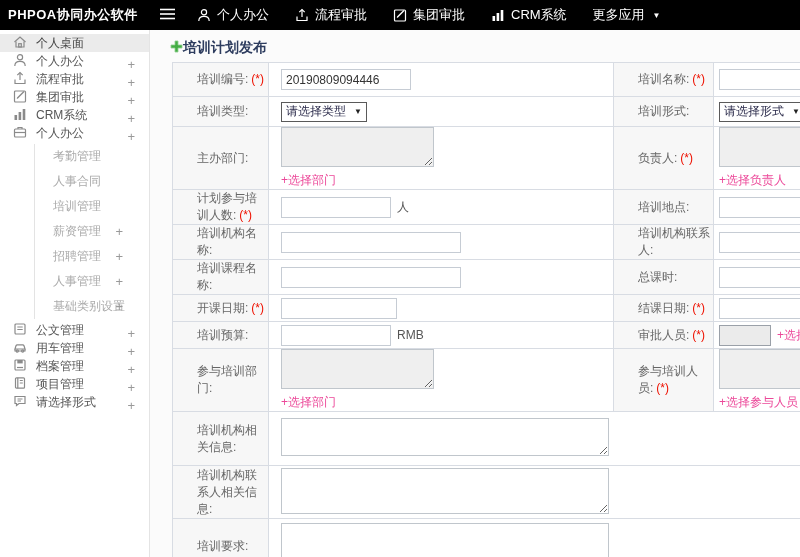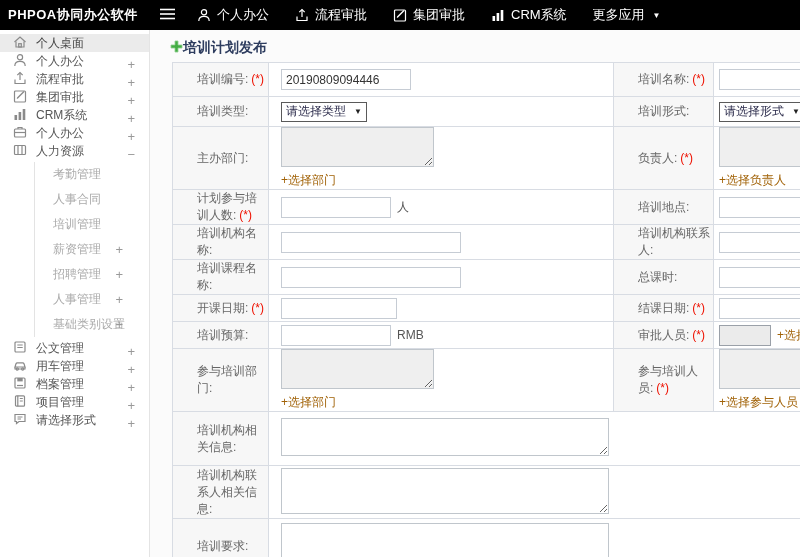--- a/index.html
+++ b/index.html
@@ -50,21 +50,21 @@
   .w130{width:130px}.w150{width:150px}.w110{width:110px}.w180{width:180px}.w116{width:116px}.w52{width:52px}
   input.gray { background:#ebebeb; border:1px solid #9aa0a8; }
   .sel { display:inline-flex; align-items:center; border:1px solid #5a5a5a; background:#fff;
          height:20px; padding:0 4px; color:#2a2a4a; cursor:pointer; }
   .sel .arr { font-size:8px; margin-left:8px; color:#222; }
   textarea { border:1px solid #c0c6cc; font-family:inherit; font-size:12px; padding:2px; }
   textarea.gray { background:#efefef; width:153px; height:40px; }
   textarea.gray2 { background:#efefef; width:150px; height:40px; }
   textarea.big { background:#fff; width:328px; }
   .ta-wrap a { display:block; margin-top:2px; }
-  a { color:#a16207; text-decoration:none; cursor:pointer; }
+  a { color:#ec4899; text-decoration:none; cursor:pointer; }
   .unit { margin-left:6px; color:#555; }
   .inline-link { margin-left:6px; }
 </style>
 </head>
 <body>
 
 <div class="topbar">
   <div class="logo">PHPOA协同办公软件</div>
   <div class="hamburger">
     <span>
@@ -168,28 +168,20 @@
     <span class="expand">+</span>
   </div>
   <div class="side-item">
     <span><svg width="14" height="14" viewBox="0 0 14 14" fill="none" stroke="currentColor" stroke-width="1.2">
           <rect x="1.5" y="4" width="11" height="8" rx="1"></rect>
           <path d="M5 4V2.5h4V4"></path>
           <path d="M1.5 7.5h11"></path>
         </svg></span>
     <span>个人办公</span>
     <span class="expand">+</span>
-  </div>
-  <div class="side-item">
-    <span><svg width="14" height="14" viewBox="0 0 14 14" fill="none" stroke="currentColor" stroke-width="1.2">
-          <rect x="1.5" y="2.5" width="11" height="9" rx="1"></rect>
-          <path d="M5 2.5v9M9 2.5v9"></path>
-        </svg></span>
-    <span>人力资源</span>
-    <span class="expand">−</span>
   </div>
   <div class="sub-list">
     <div class="sub-item"><span>考勤管理</span></div>
     <div class="sub-item"><span>人事合同</span></div>
     <div class="sub-item"><span>培训管理</span></div>
     <div class="sub-item"><span>薪资管理</span><span class="expand">+</span></div>
     <div class="sub-item"><span>招聘管理</span><span class="expand">+</span></div>
     <div class="sub-item"><span>人事管理</span><span class="expand">+</span></div>
     <div class="sub-item"><span>基础类别设置</span><span class="expand">+</span></div>
   </div>

